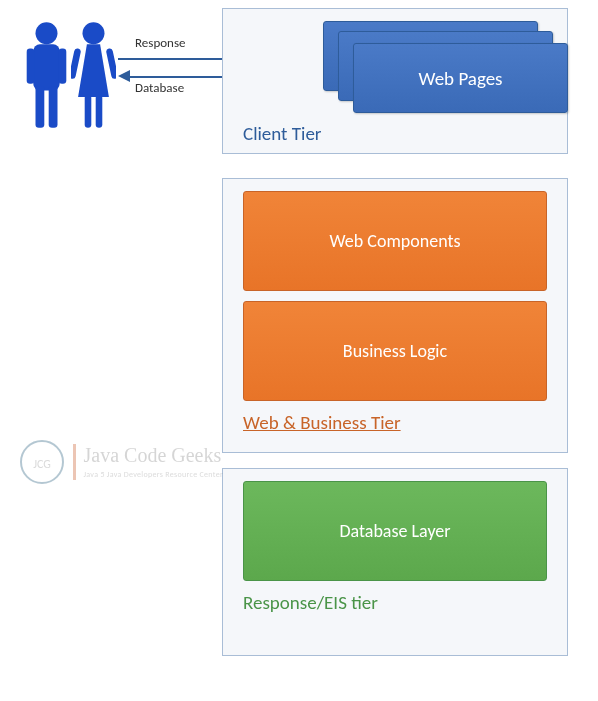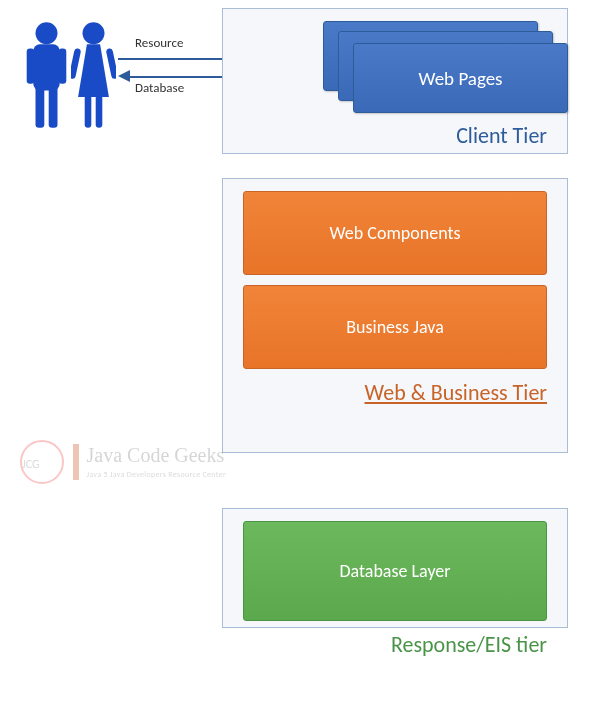--- a/index.html
+++ b/index.html
@@ -34,22 +34,22 @@
       font-size: 13px;
       color: #333;
     }
     .tier-box {
       position: absolute;
       border: 1px solid #A9BDD6;
       background: #F5F7FA;
       padding: 12px 20px 8px 20px;
     }
     .tier-label {
-      font-size: 22px;
-      text-align: right;
+      font-size: 19px;
+      text-align: left;
       margin-top: 6px;
       font-weight: 400;
     }
     .component-box {
       color: #fff;
       font-size: 18px;
       display: flex;
       align-items: center;
       justify-content: center;
       border-radius: 3px;
@@ -67,23 +67,23 @@
       box-shadow: 1px 1px 2px rgba(0,0,0,0.2);
     }
     .wp1 { left: 40px; top: 0; }
     .wp2 { left: 55px; top: 10px; }
     .wp3 { left: 70px; top: 22px; display:flex; align-items:center; justify-content:center; color:#fff; font-size:19px; }
     .web-business-tier { left: 222px; top: 178px; width: 346px; height: 275px; }
     .wb-label { color: #C86428; text-decoration: underline; }
     .orange-box {
       background: linear-gradient(to bottom, #F08438, #E87428);
       border: 1px solid #C86428;
-      height: 84px;
+      height: 100px;
     }
-    .database-tier { left: 222px; top: 508px; width: 346px; height: 120px; }
+    .database-tier { left: 222px; top: 468px; width: 346px; height: 188px; }
     .db-label { color: #4A9448; }
     .green-box {
       background: linear-gradient(to bottom, #6CB85C, #5CA84C);
       border: 1px solid #4A9448;
       height: 100px;
     }
     .arrow-line {
       position: absolute;
       background: #2E5C9A;
       height: 1.5px;
@@ -101,24 +101,24 @@
       font-size: 11px;
     }
     .watermark-title {
       font-family: 'Lucida Handwriting', cursive;
       font-size: 20px;
       color: #777;
     }
     .watermark-circle {
       display:inline-block;
       width:44px; height:44px;
-      border:2px solid #ef4444;
+      border:2px solid #0c4a6e;
       border-radius:50%;
       vertical-align:middle;
-      text-align:left;
+      text-align:center;
       line-height:44px;
       font-size:12px;
       margin-right:6px;
     }
   </style>
 </head>
 <body>
 
 <div class="users-section">
   <div class="users-icon">
@@ -134,21 +134,21 @@
       <circle cx="20" cy="12" r="10" fill="#1A4BC7"></circle>
       <path d="M 14 22 L 26 22 L 34 70 L 6 70 Z" fill="#1A4BC7"></path>
       <rect x="3" y="26" width="6" height="28" rx="3" fill="#1A4BC7" transform="rotate(12 6 26)"></rect>
       <rect x="31" y="26" width="6" height="28" rx="3" fill="#1A4BC7" transform="rotate(-12 34 26)"></rect>
       <rect x="12" y="68" width="6" height="30" rx="3" fill="#1A4BC7"></rect>
       <rect x="22" y="68" width="6" height="30" rx="3" fill="#1A4BC7"></rect>
     </svg>
   </div>
 </div>
 
-<div class="arrow-label" style="left:135px; top:35px;">Resource</div>
+<div class="arrow-label" style="left:135px; top:35px;">Response</div>
 <div class="arrow-line" style="left:118px; top:58px; width:170px;"></div>
 <div class="arrow-head" style="left:288px; top:52px; border-width:6.5px 0 6.5px 12px; border-color:transparent transparent transparent #2E5C9A;"></div>
 
 <div class="arrow-label" style="left:135px; top:80px;">Database</div>
 <div class="arrow-line" style="left:130px; top:76px; width:130px;"></div>
 <div class="arrow-head" style="left:118px; top:70px; border-width:6.5px 12px 6.5px 0; border-color:transparent #2E5C9A transparent transparent;"></div>
 
 <div class="tier-box client-tier">
   <div class="web-pages-stack">
     <div class="web-pages-card wp1"></div>
@@ -158,31 +158,31 @@
     </div>
   </div>
   <div class="tier-label client-label">Client Tier</div>
 </div>
 
 <div class="tier-box web-business-tier">
   <div class="component-box orange-box">
     <span>Web Components</span>
   </div>
   <div class="component-box orange-box">
-    <span>Business Java</span>
+    <span>Business Logic</span>
   </div>
   <div class="tier-label wb-label">Web &amp; Business Tier</div>
 </div>
 
 <div class="tier-box database-tier">
   <div class="component-box green-box">
     <span>Database Layer</span>
   </div>
   <div class="tier-label db-label">Response/EIS tier</div>
 </div>
 
 <div class="watermark">
   <span class="watermark-circle">JCG</span>
-  <span style="display:inline-block; vertical-align:middle; border-left:6px solid #c2410c; padding-left:8px;">
+  <span style="display:inline-block; vertical-align:middle; border-left:3px solid #c2410c; padding-left:8px;">
     <span class="watermark-title">Java Code Geeks</span><br>
     <span style="font-size:8px; letter-spacing:0.3px;">Java 5 Java Developers Resource Center</span>
   </span>
 </div>
 
 </body></html>

